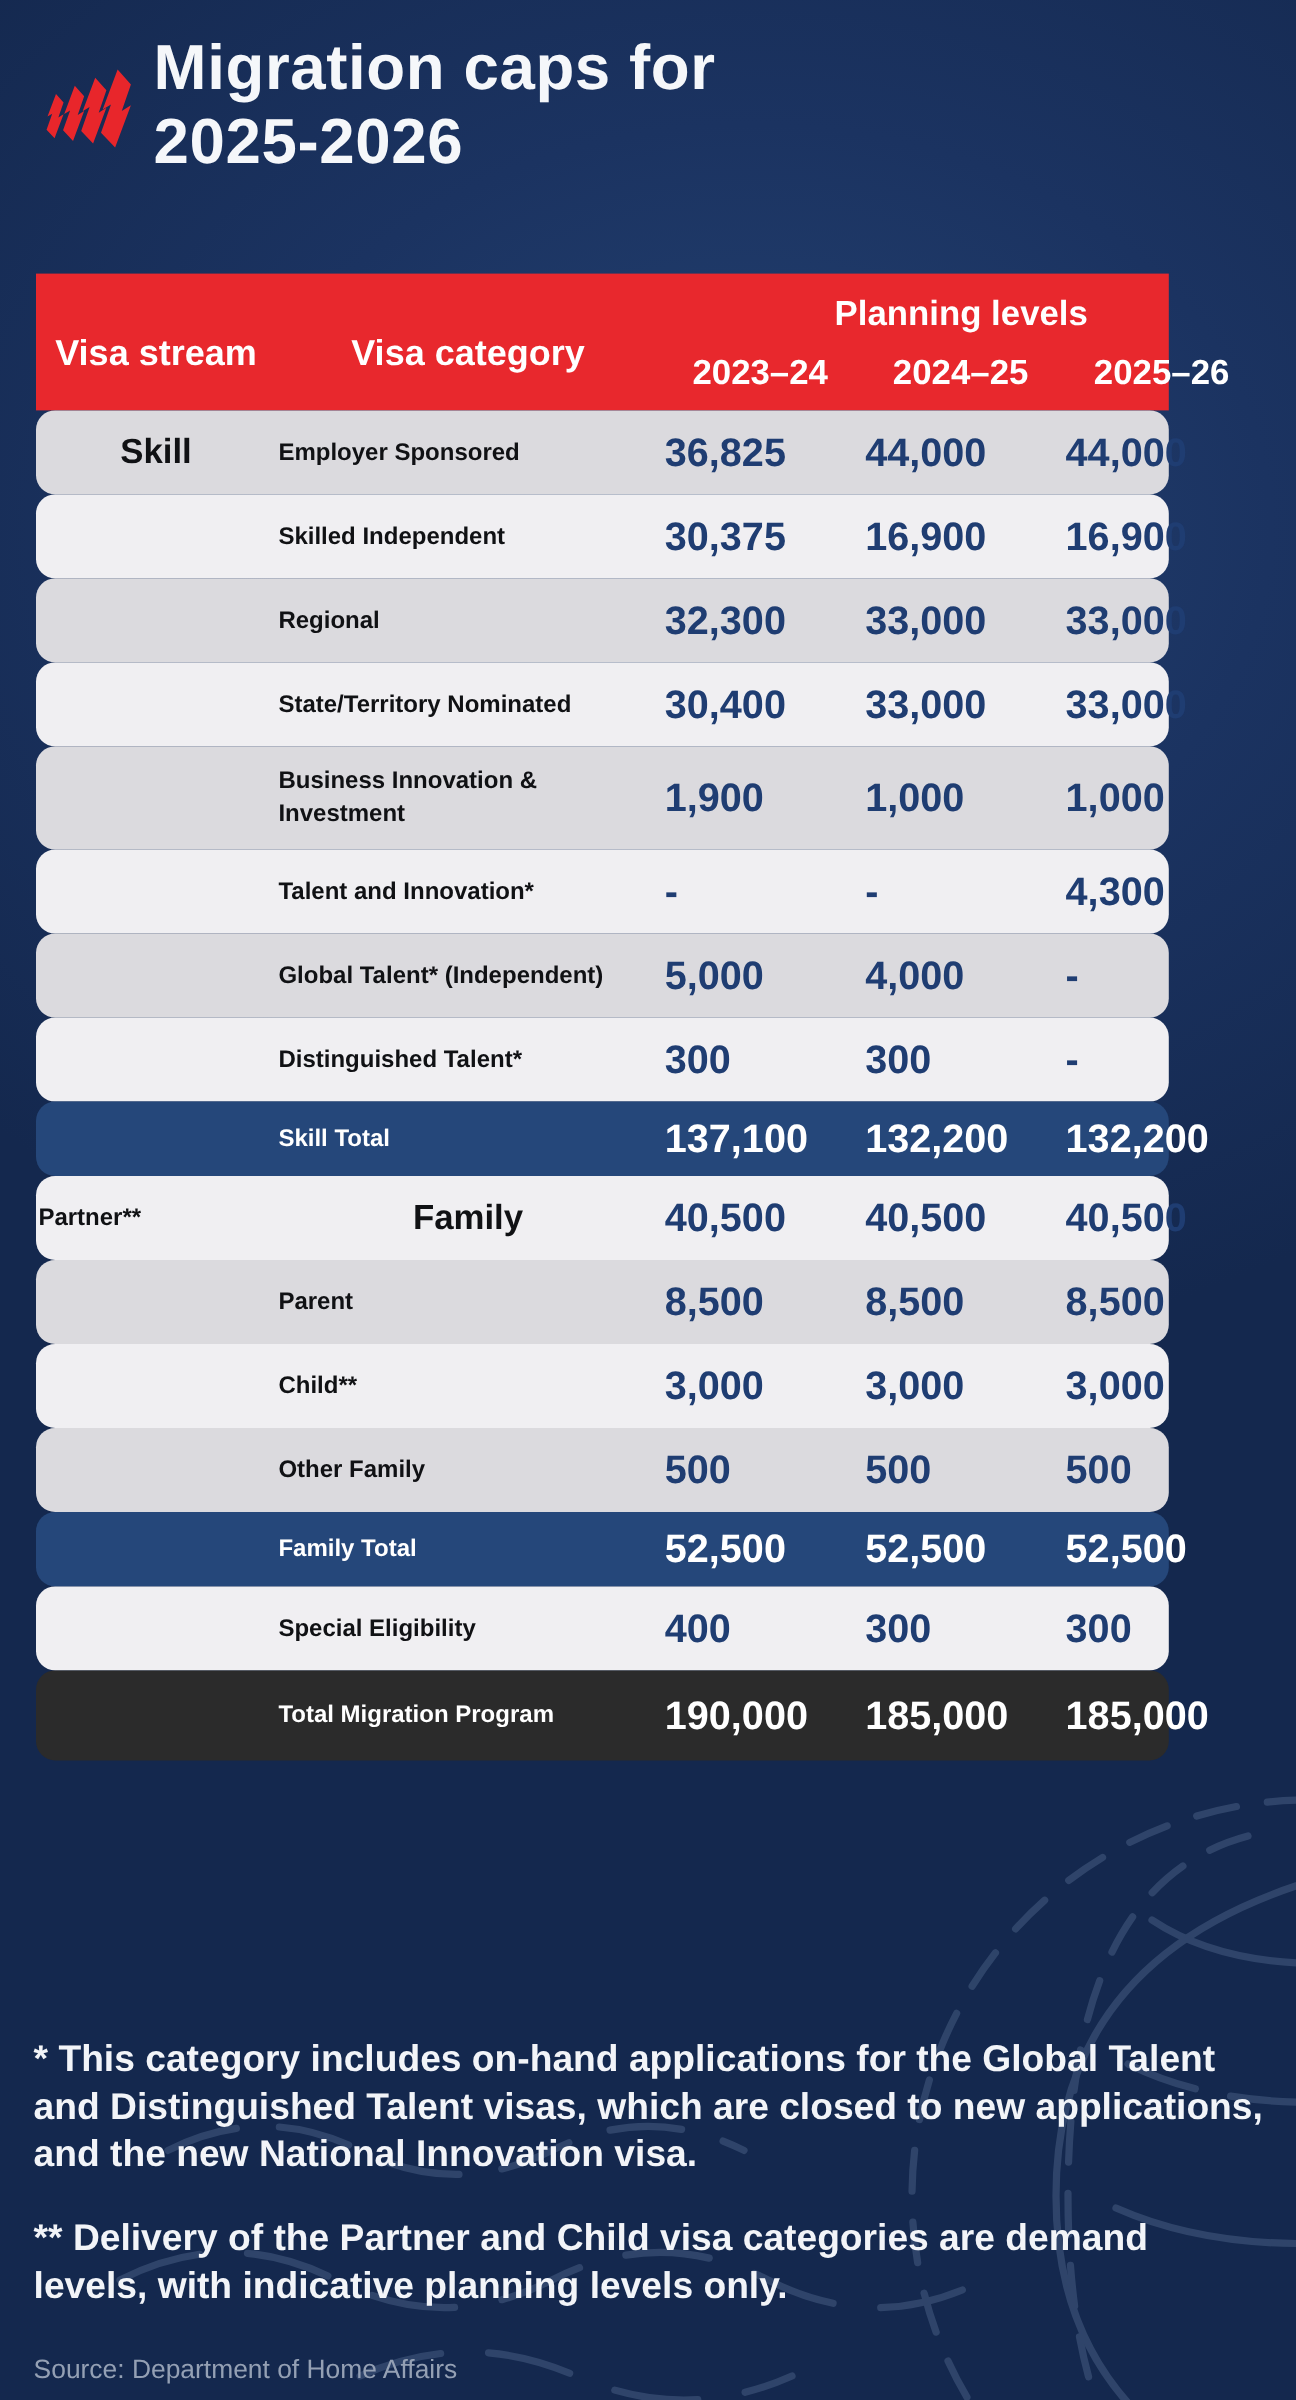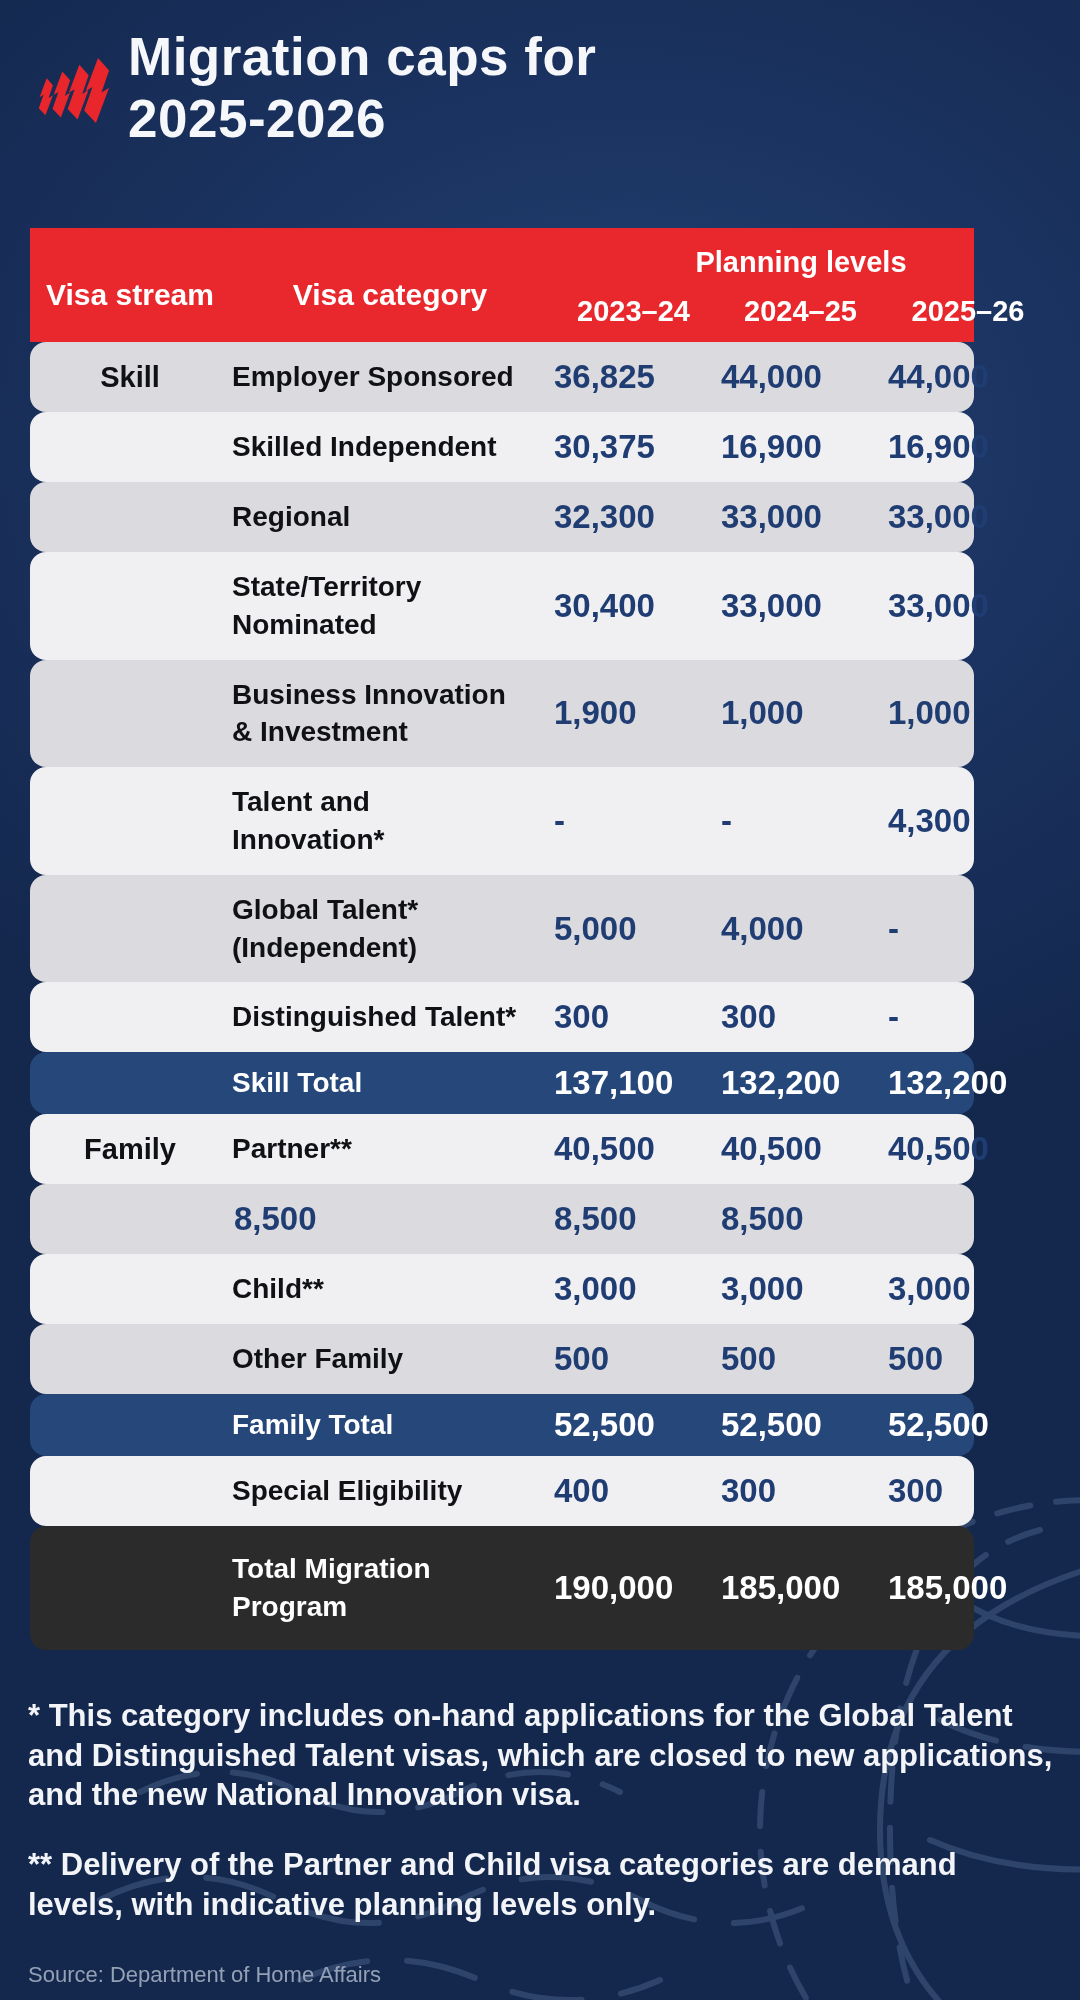--- a/index.html
+++ b/index.html
@@ -29,21 +29,21 @@
   .year{font-weight:bold;font-size:29px;text-align:center;padding-top:16px;}
 
   .row{align-items:center;border-radius:16px;}
   .row.dark{background:#dbdade;}
   .row.light{background:#f0eff2;}
   .row.subtotal{background:#25477a;}
   .row.grand{background:#2b2b2b;}
 
   .cell{font-weight:bold;}
   .c-stream{font-size:29px;color:#101114;text-align:center;padding:16px 6px;}
-  .c-category{font-size:28px;color:#101114;text-align:left;padding:16px 20px 16px 2px;line-height:1.35;}
+  .c-category{font-size:20px;color:#101114;text-align:left;padding:16px 20px 16px 2px;line-height:1.35;}
   .c-value{font-size:33px;color:#1f3d72;text-align:left;padding:16px 4px;}
   .row.subtotal .c-category,.row.subtotal .c-value,
   .row.grand .c-category,.row.grand .c-value{color:#ffffff;}
   .row.subtotal .c-category{padding-top:12px;padding-bottom:12px;}
   .row.subtotal .c-value{padding-top:12px;padding-bottom:12px;}
   .row.grand .c-category{padding-top:24px;padding-bottom:24px;}
 
   
   .notes{position:absolute;left:28px;right:26px;top:1696px;color:#f2f4f8;}
   .note{font-weight:bold;font-size:31px;line-height:1.28;margin:0 0 30px 0;}
@@ -157,28 +157,29 @@
       <div class="cell c-value">-</div>
     </div>
         <div class="grid-row row subtotal">
       <div class="cell c-stream"></div>
       <div class="cell c-category">Skill Total</div>
       <div class="cell c-value">137,100</div>
       <div class="cell c-value">132,200</div>
       <div class="cell c-value">132,200</div>
     </div>
         <div class="grid-row row light">
+      <div class="cell c-category">Partner**</div>
       <div class="cell c-stream">Family</div>
-      <div class="cell c-category">Partner**</div>
       <div class="cell c-value">40,500</div>
       <div class="cell c-value">40,500</div>
       <div class="cell c-value">40,500</div>
     </div>
         <div class="grid-row row dark">
       <div class="cell c-stream"></div>
+      <div class="cell c-category">Parent</div>
       <div class="cell c-value">8,500</div>
       <div class="cell c-value">8,500</div>
       <div class="cell c-value">8,500</div>
     </div>
         <div class="grid-row row light">
       <div class="cell c-stream"></div>
       <div class="cell c-category">Child**</div>
       <div class="cell c-value">3,000</div>
       <div class="cell c-value">3,000</div>
       <div class="cell c-value">3,000</div>

